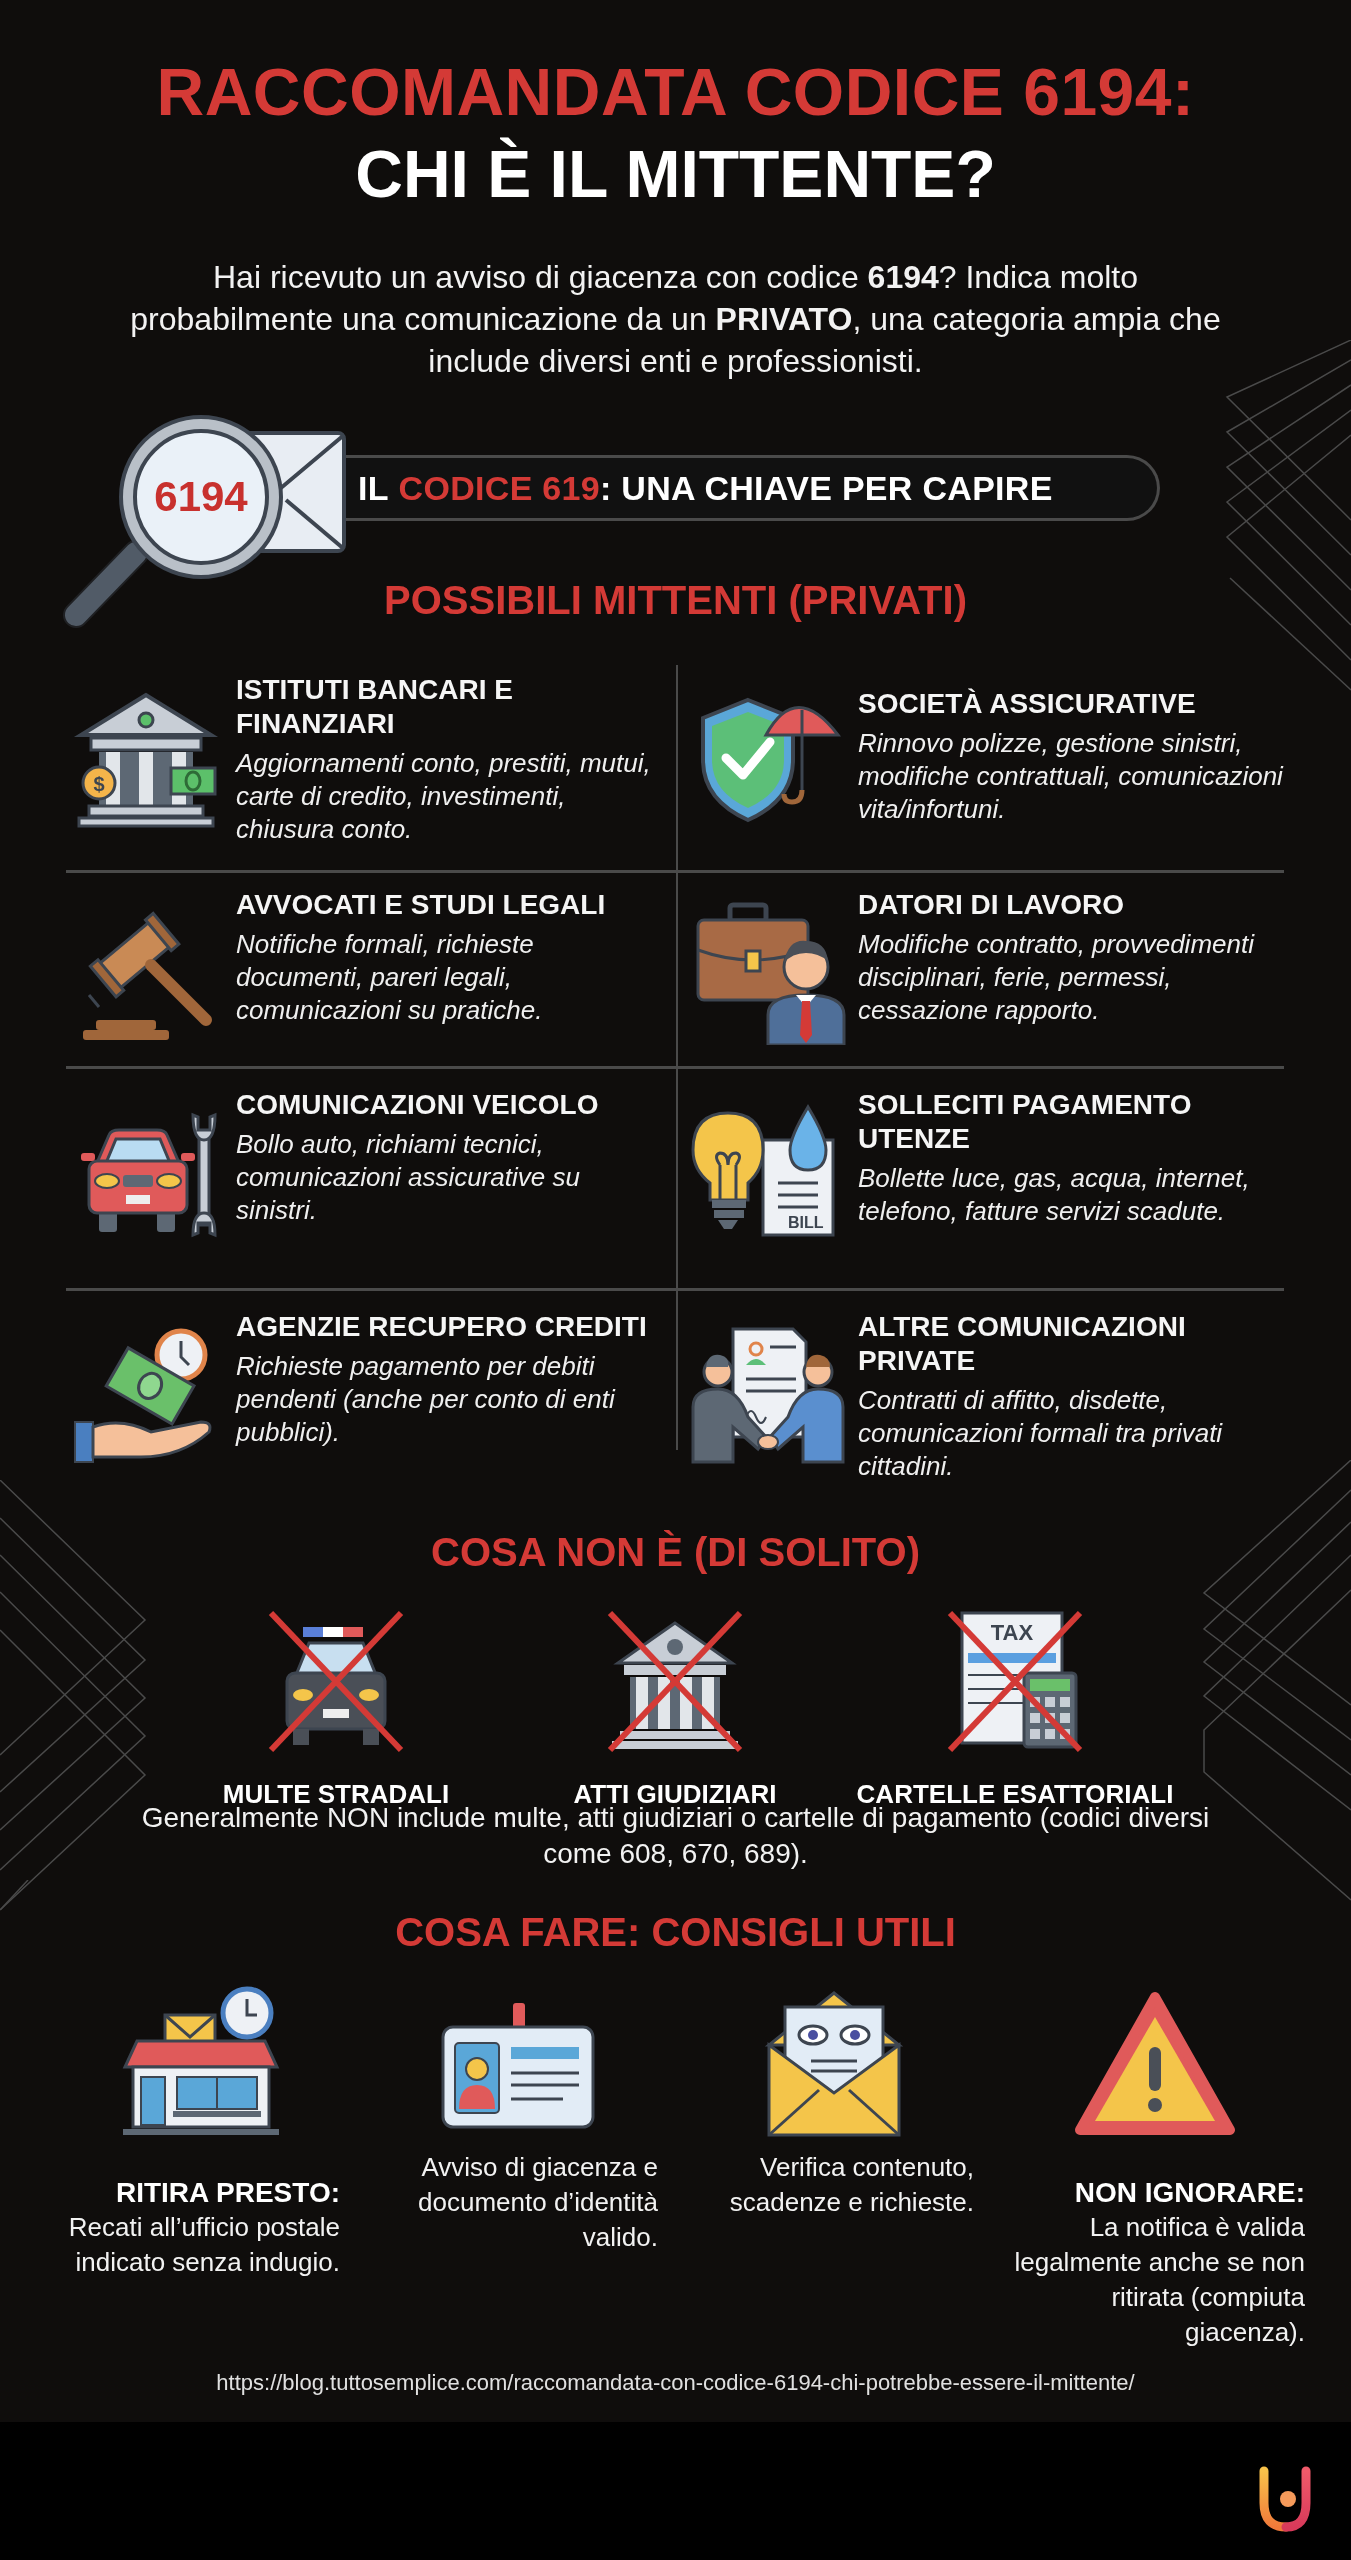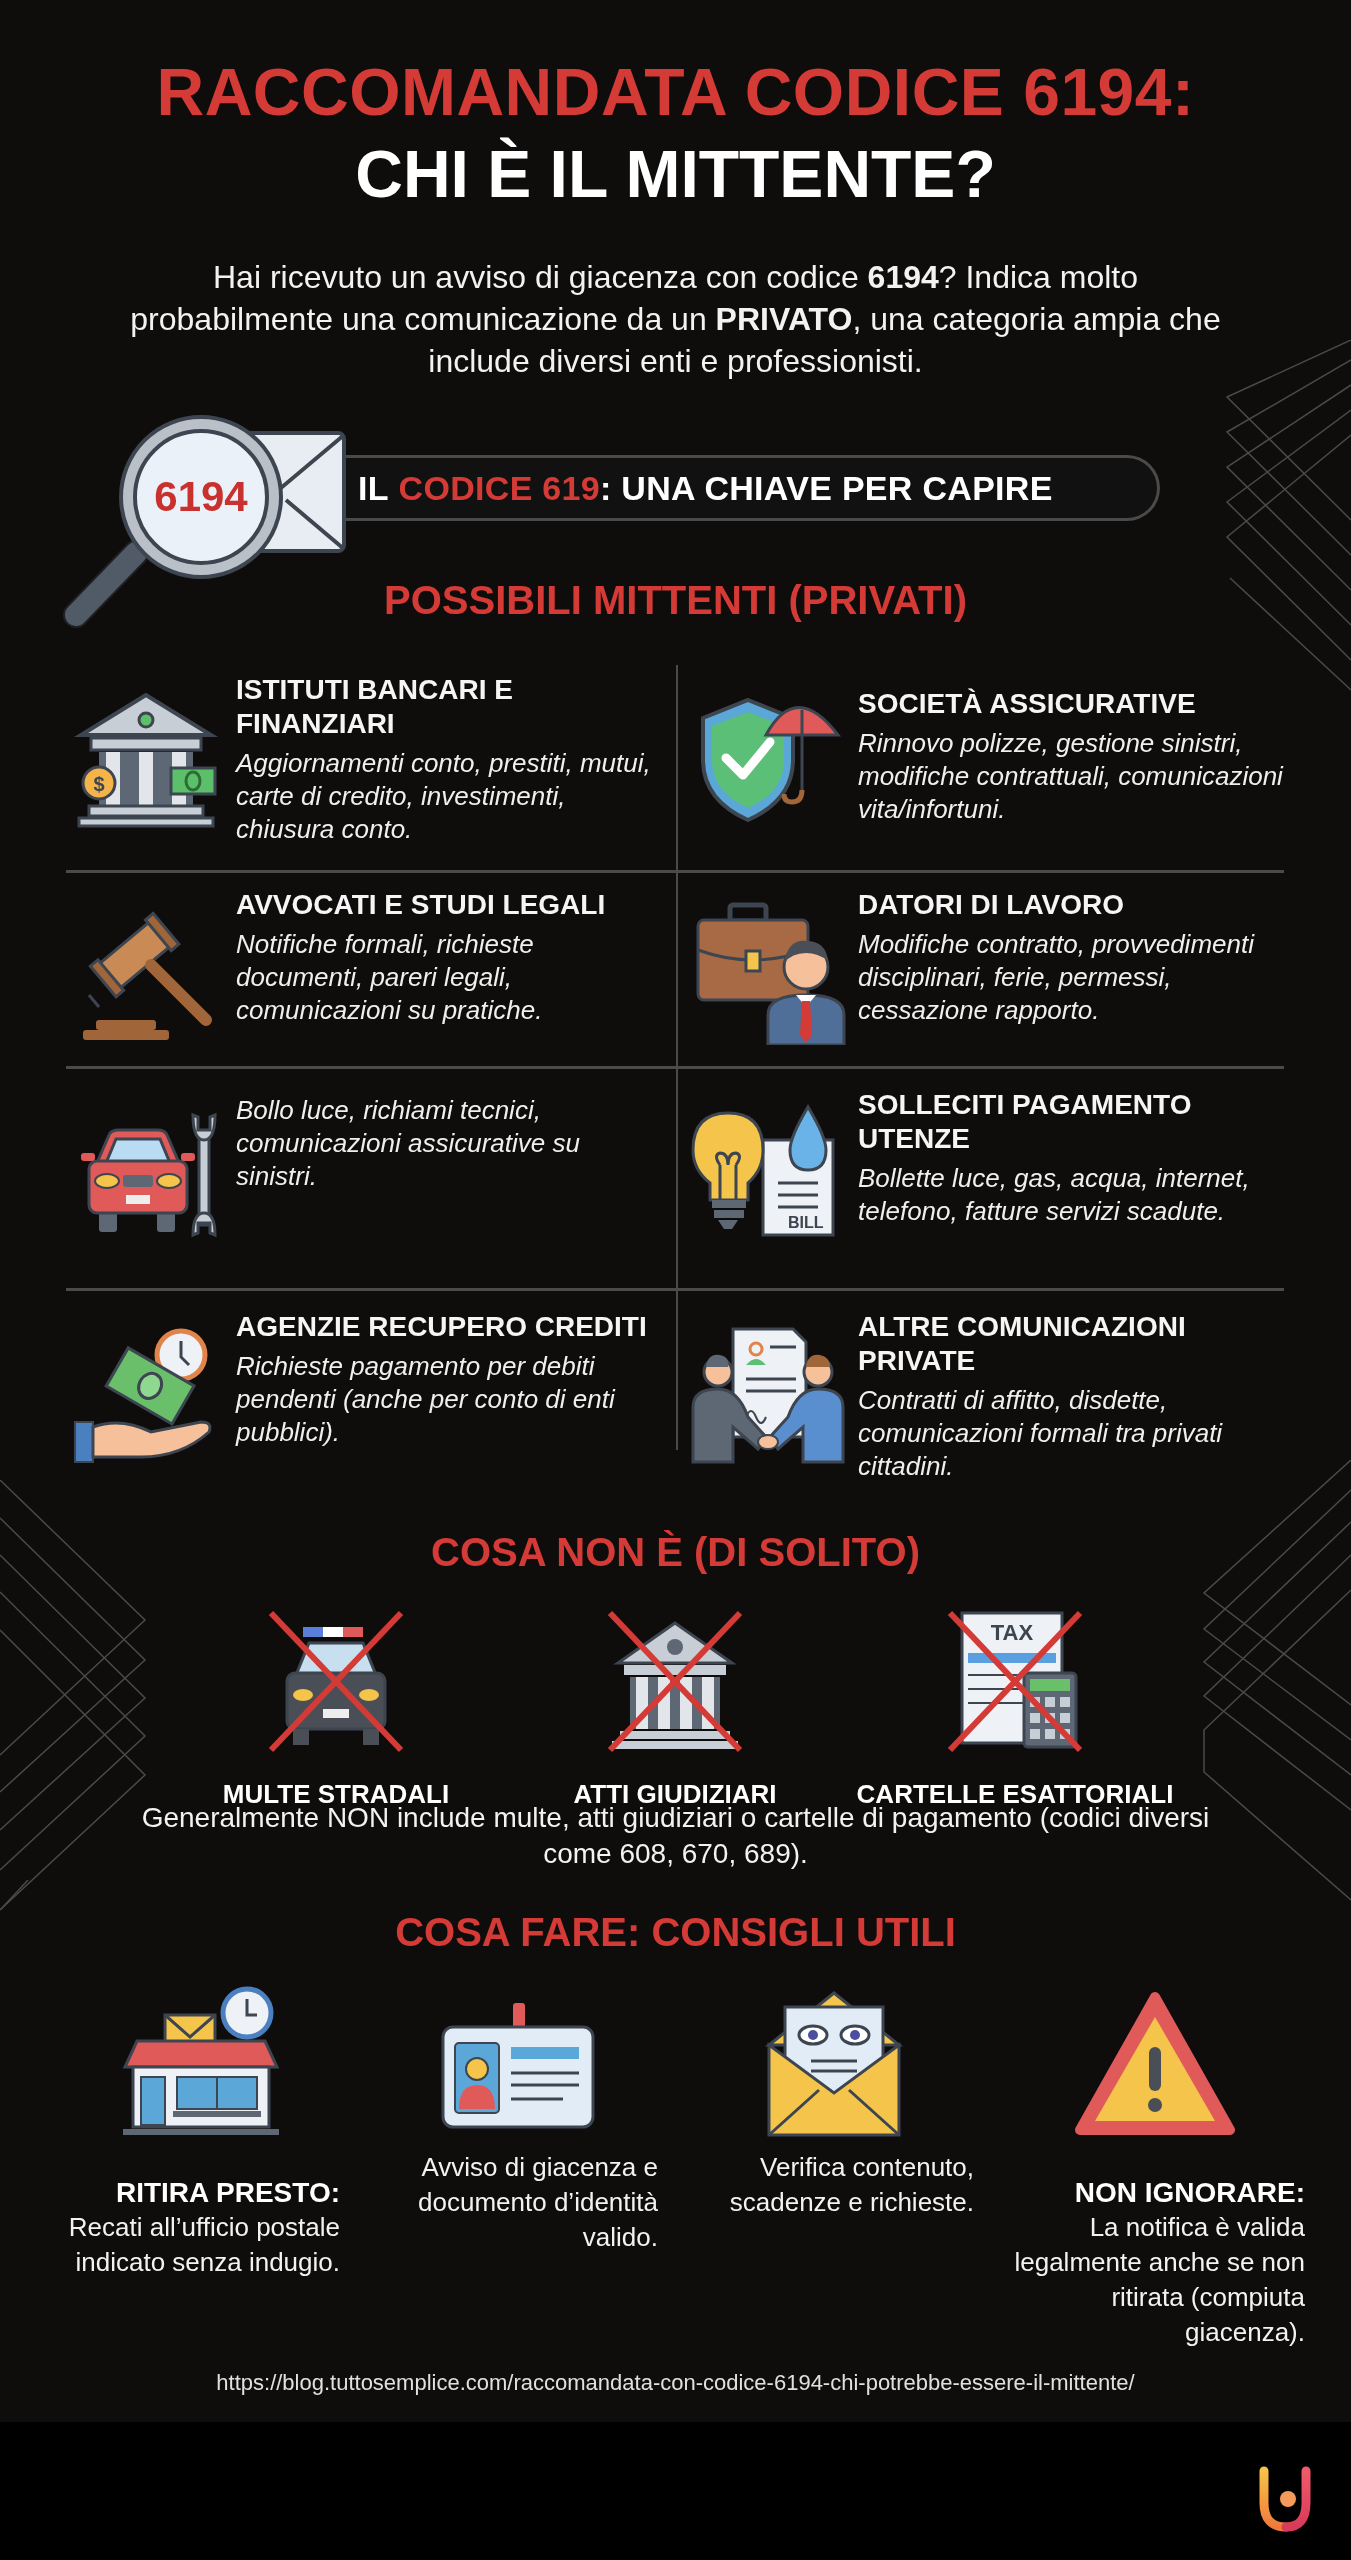--- a/index.html
+++ b/index.html
@@ -195,21 +195,22 @@
           <ellipse cx="36" cy="86" rx="12" ry="7" fill="#f4c54a" stroke="#3d4550" stroke-width="2"></ellipse>
           <ellipse cx="98" cy="86" rx="12" ry="7" fill="#f4c54a" stroke="#3d4550" stroke-width="2"></ellipse>
           <rect x="52" y="80" width="30" height="12" rx="3" fill="#5d6874"></rect>
           <rect x="55" y="100" width="24" height="9" fill="#eee"></rect>
           <rect x="128" y="40" width="10" height="90" fill="#c8ced6" stroke="#3d4550" stroke-width="3"></rect>
           <path d="M122,20 Q122,45 133,45 Q144,45 144,20 L139,22 L139,35 L127,35 L127,22 Z" fill="#c8ced6" stroke="#3d4550" stroke-width="3"></path>
           <path d="M122,140 Q122,118 133,118 Q144,118 144,140 L139,138 L139,128 L127,128 L127,138 Z" fill="#c8ced6" stroke="#3d4550" stroke-width="3"></path>
         </svg>
       </div>
       <div class="txt">
-        <p>Bollo luce, richiami tecnici, comunicazioni assicurative su sinistri.</p>
+        <h3>COMUNICAZIONI VEICOLO</h3>
+        <p>Bollo auto, richiami tecnici, comunicazioni assicurative su sinistri.</p>
       </div>
     </div>
 
     <div class="cell" style="left:622px;top:415px">
       <div class="ico">
         <svg width="160" height="150" viewBox="0 0 160 150">
           <rect x="75" y="45" width="70" height="95" fill="#eef1f5" stroke="#3d4550" stroke-width="3"></rect>
           <line x1="90" y1="88" x2="130" y2="88" stroke="#3d4550" stroke-width="3"></line>
           <line x1="90" y1="100" x2="130" y2="100" stroke="#3d4550" stroke-width="3"></line>
           <line x1="90" y1="112" x2="130" y2="112" stroke="#3d4550" stroke-width="3"></line>

